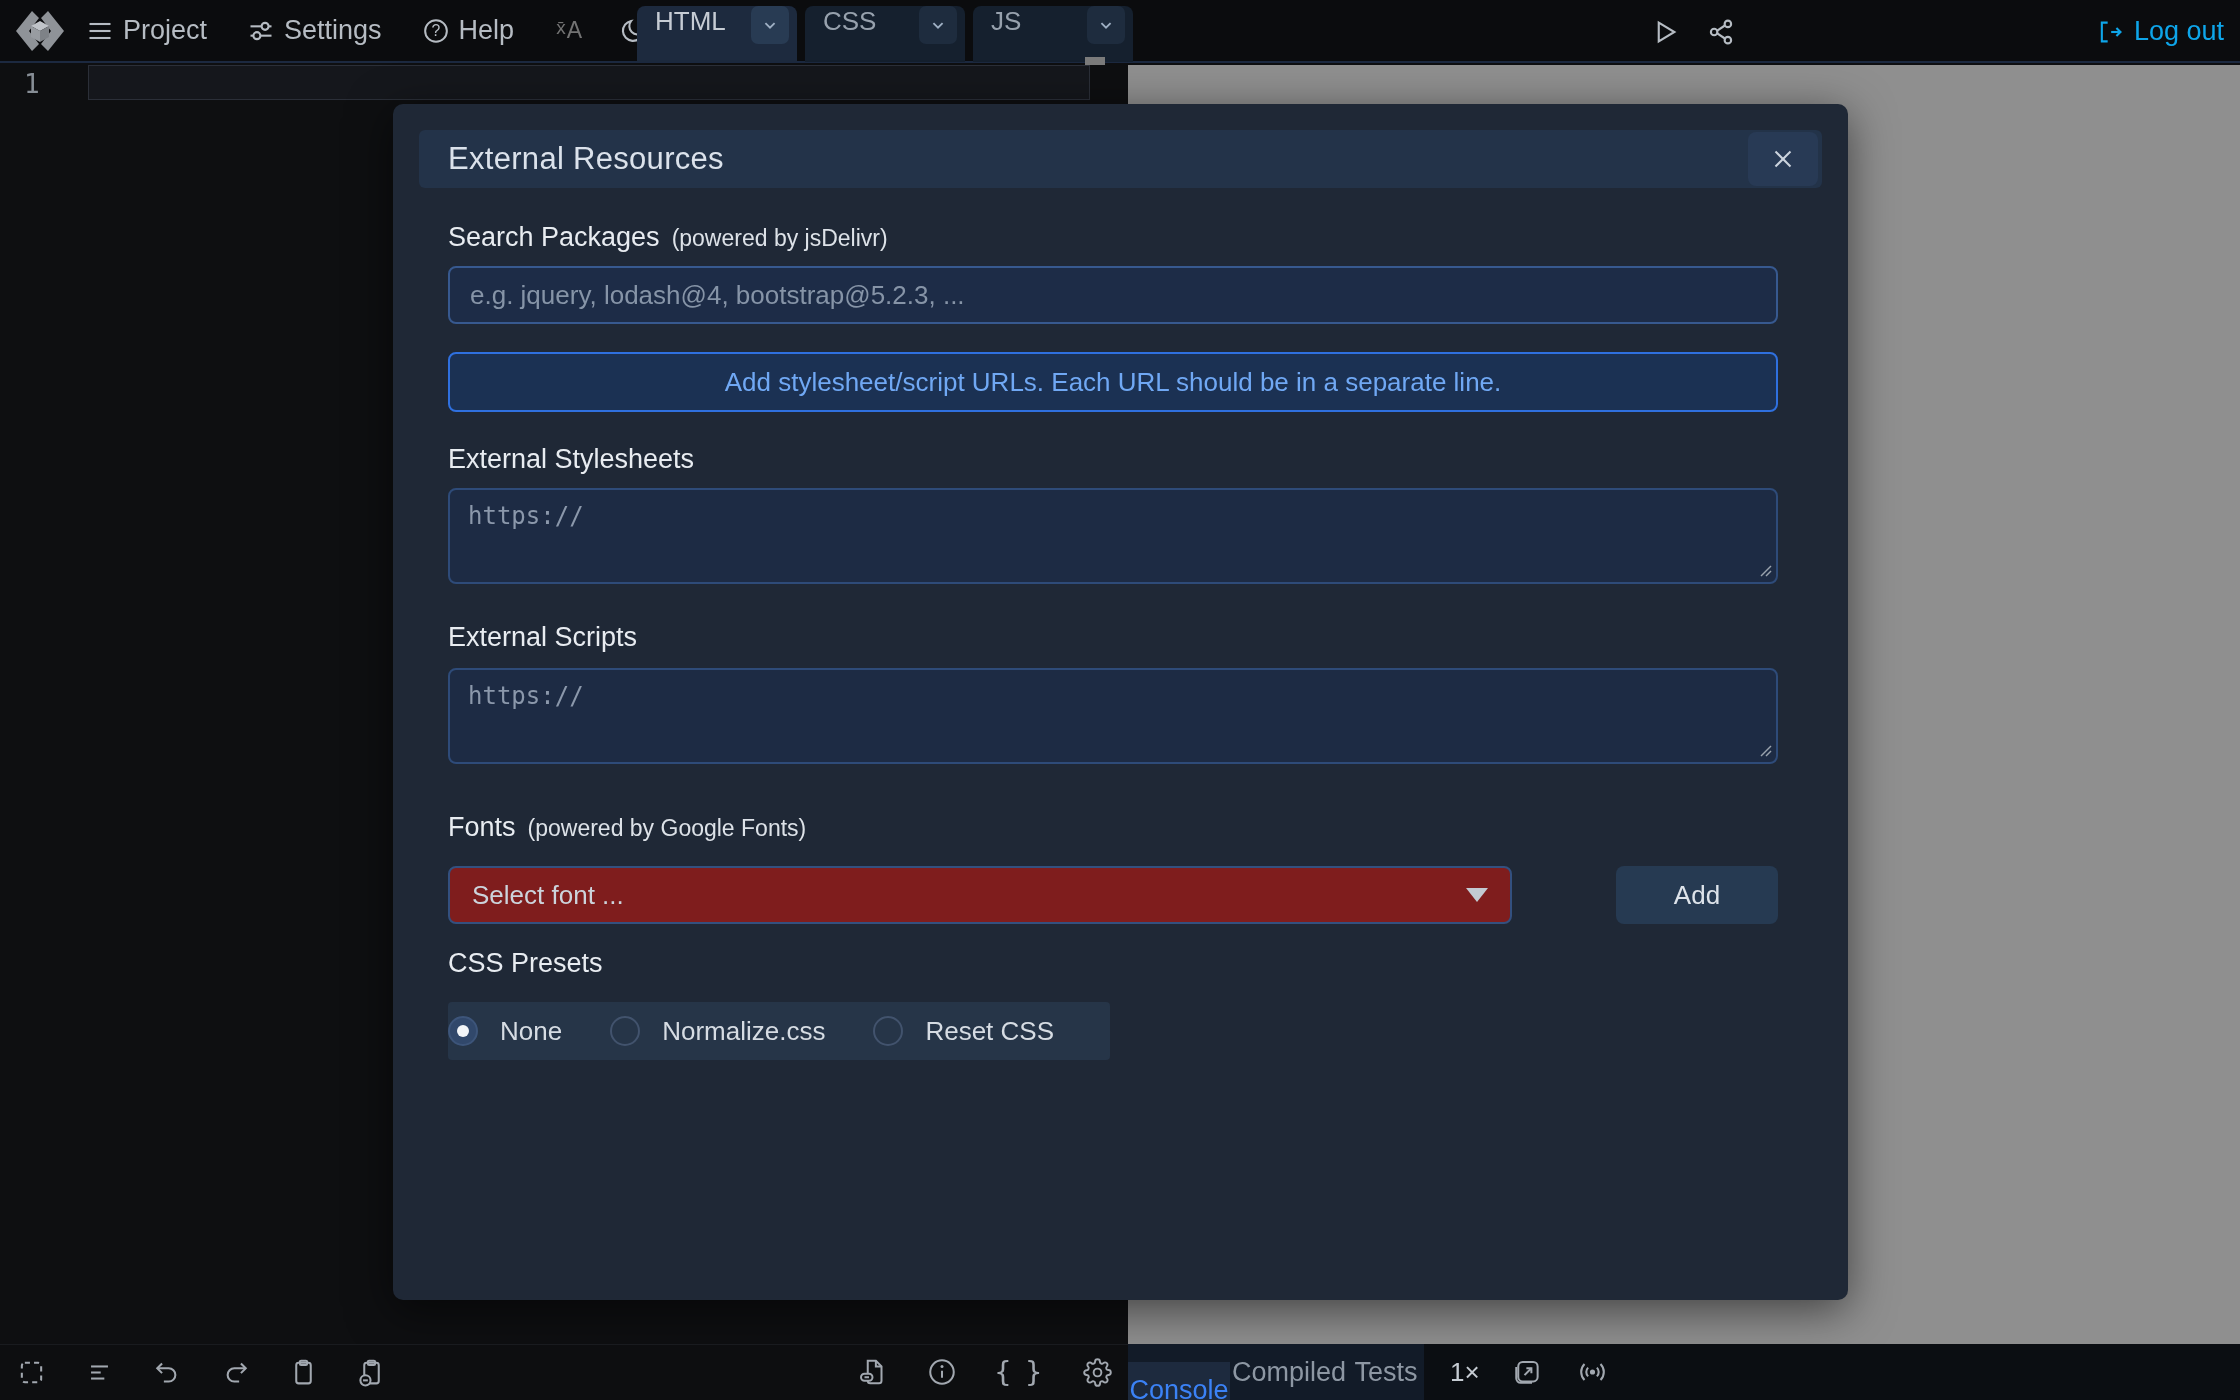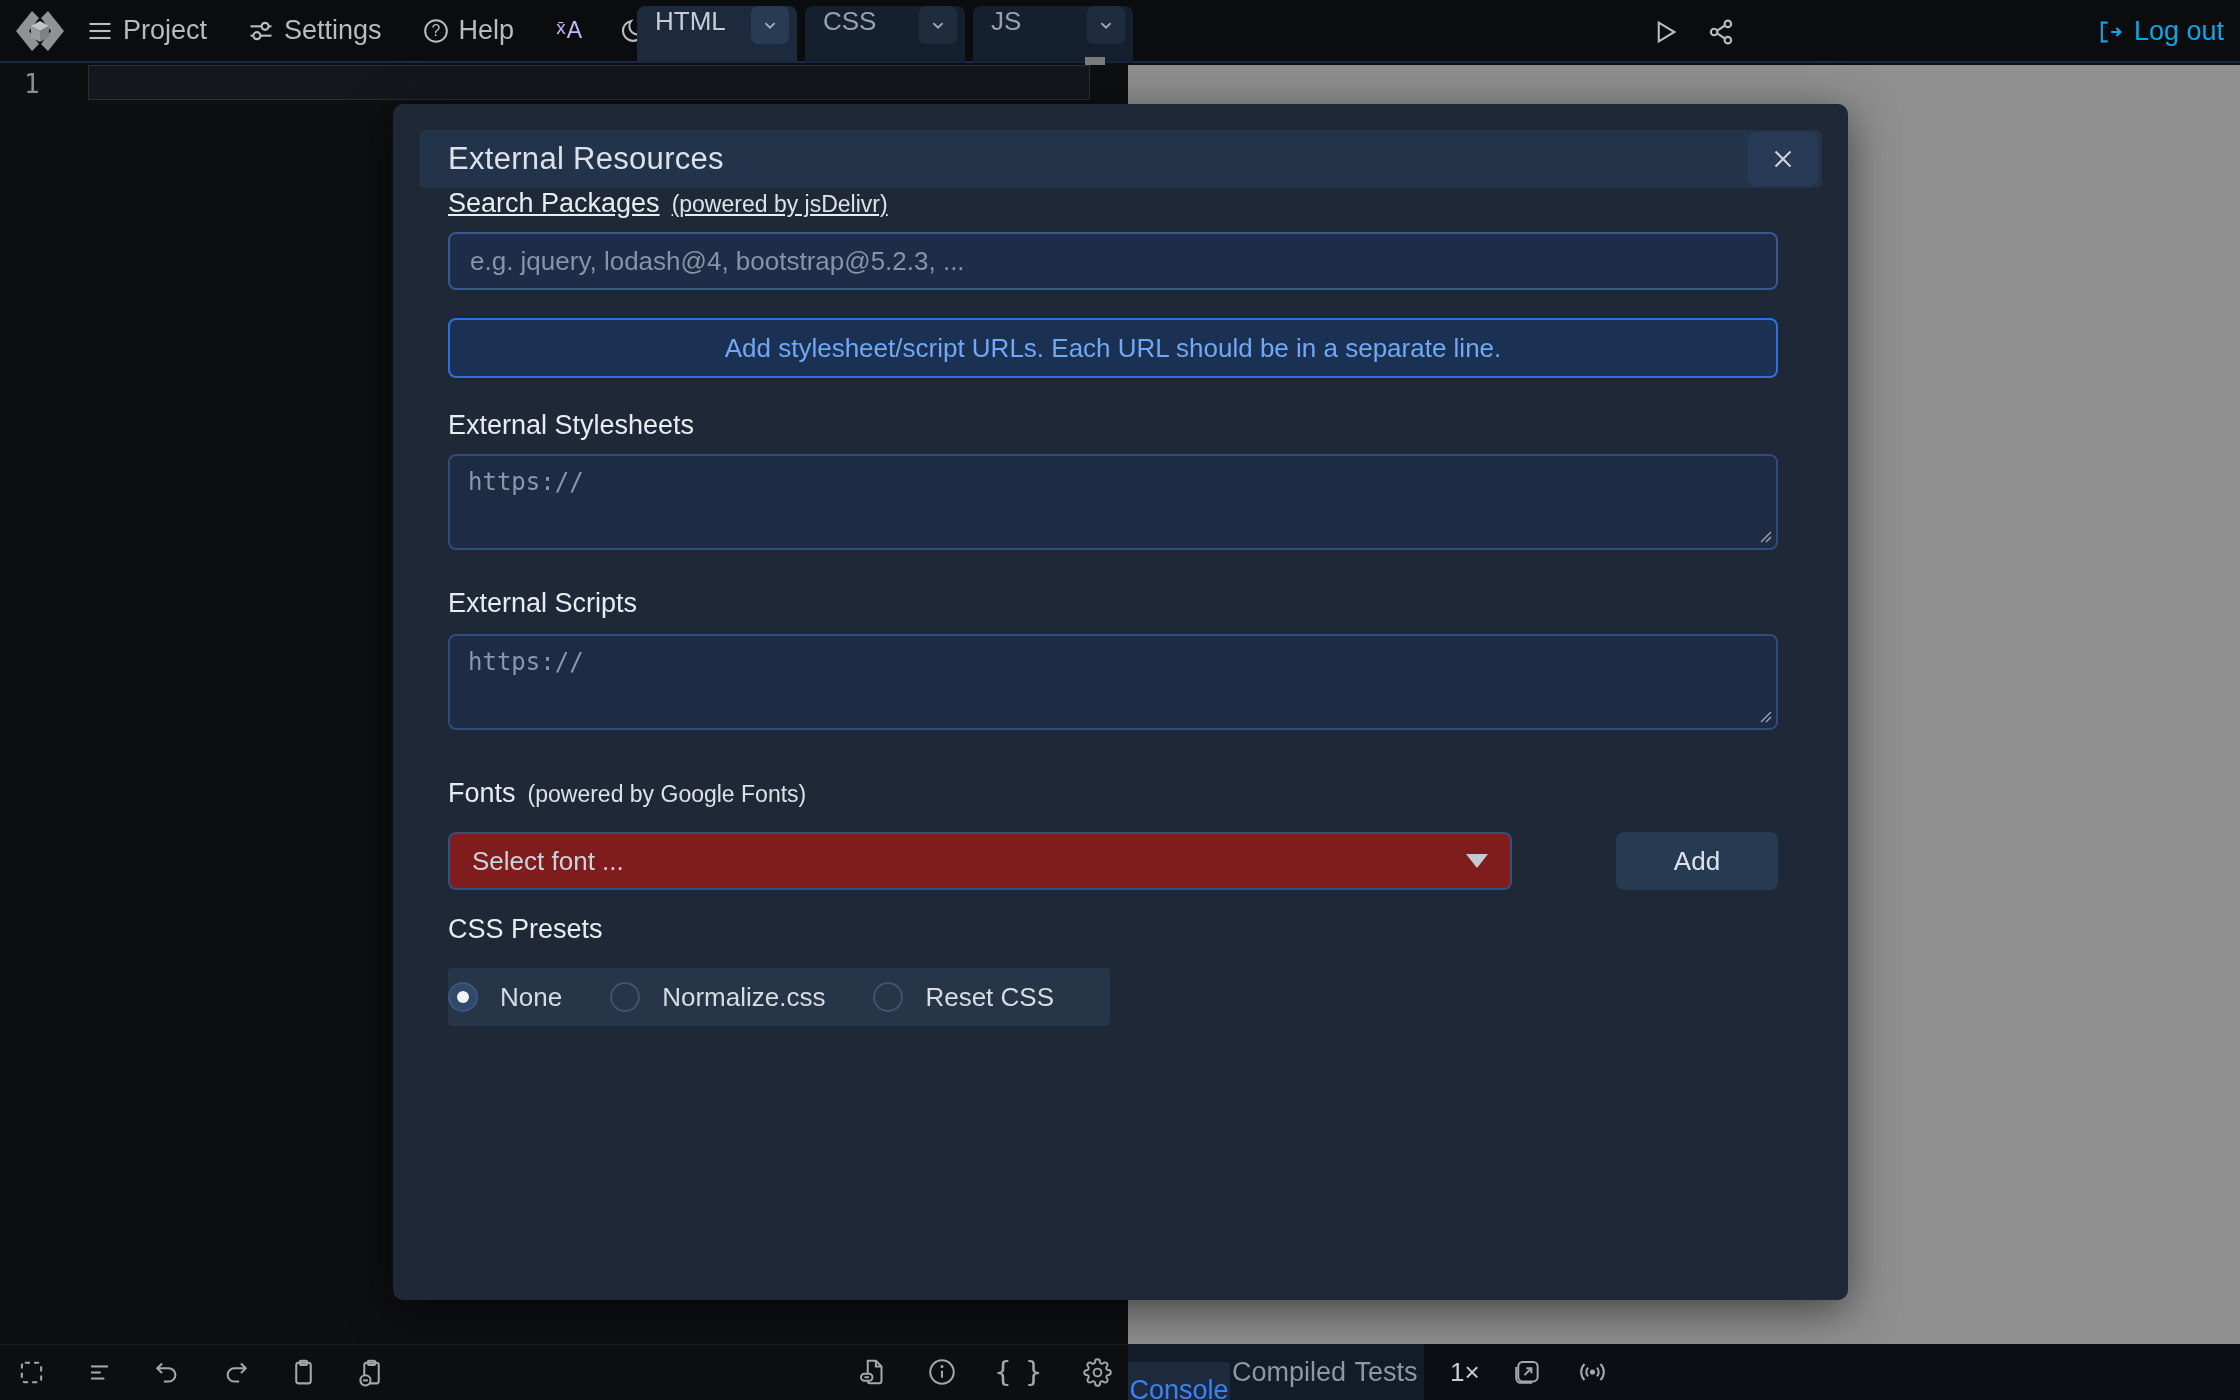--- a/index.html
+++ b/index.html
@@ -15,21 +15,21 @@
   
   .topbar {
     position:absolute; left:0; top:0; width:2240px; height:63px;
     background:#0b0c0e; border-bottom:2px solid #1c2940;
     display:flex; align-items:center;
   }
   .logo { margin-left:12px; width:56px; height:48px; }
   .menu { display:flex; align-items:center; margin-left:18px; gap:40px; }
   .menu-item { display:flex; align-items:center; gap:9px; font-size:27px; color:#b6bcc3; cursor:default; }
   .icon-btn { color:#b6bcc3; }
-  .translate-glyph { margin-left:42px; font-size:23px; color:#c4b5fd; letter-spacing:1px; }
+  .translate-glyph { margin-left:42px; font-size:23px; color:#737373; letter-spacing:1px; }
   .translate-glyph .xbar { font-size:19px; vertical-align:4px; }
   .moon-btn { margin-left:36px; }
 
   .editor-tabs { position:absolute; left:637px; top:6px; display:flex; gap:8px; height:56px; }
   .editor-tab {
     width:160px; height:56px; border-radius:8px 8px 0 0;
     background:#15202e; display:flex; 
     padding:0 8px 0 18px; justify-content:space-between;
   }
   .editor-tab.active { background:#1d2a3e; }
@@ -73,21 +73,21 @@
   .modal-title { font-size:31px; color:#dbe2eb; letter-spacing:.3px; }
   .modal-close {
     position:absolute; right:4px; top:2px; width:70px; height:54px; border-radius:8px;
     background:#283a55; display:flex; align-items:center; justify-content:center; color:#ccd4de;
   }
   .modal-body { padding:0 55px; }
   .section-label { display:flex; align-items:baseline; gap:12px; color:#e8ecf1; }
   .section-label .main { font-size:27px; }
   .section-label .hint { font-size:23px; color:#dde2e8; }
 
-  .row-search-label { height:32px;text-decoration:underline; }
+  .row-search-label { margin-top:34px; height:32px; }
   .search-input {
     margin-top:12px; width:1330px; height:58px; display:block;
     background:#1d2c47; border:2px solid #37598f; border-radius:8px;
     color:#ffffff; font-size:26px; padding:0 20px;
     font-family:"Liberation Sans", sans-serif;
   }
   .search-input::placeholder { color:#8694a7; opacity:1; }
 
   .notice-btn {
     margin-top:28px; width:1330px; height:60px;

